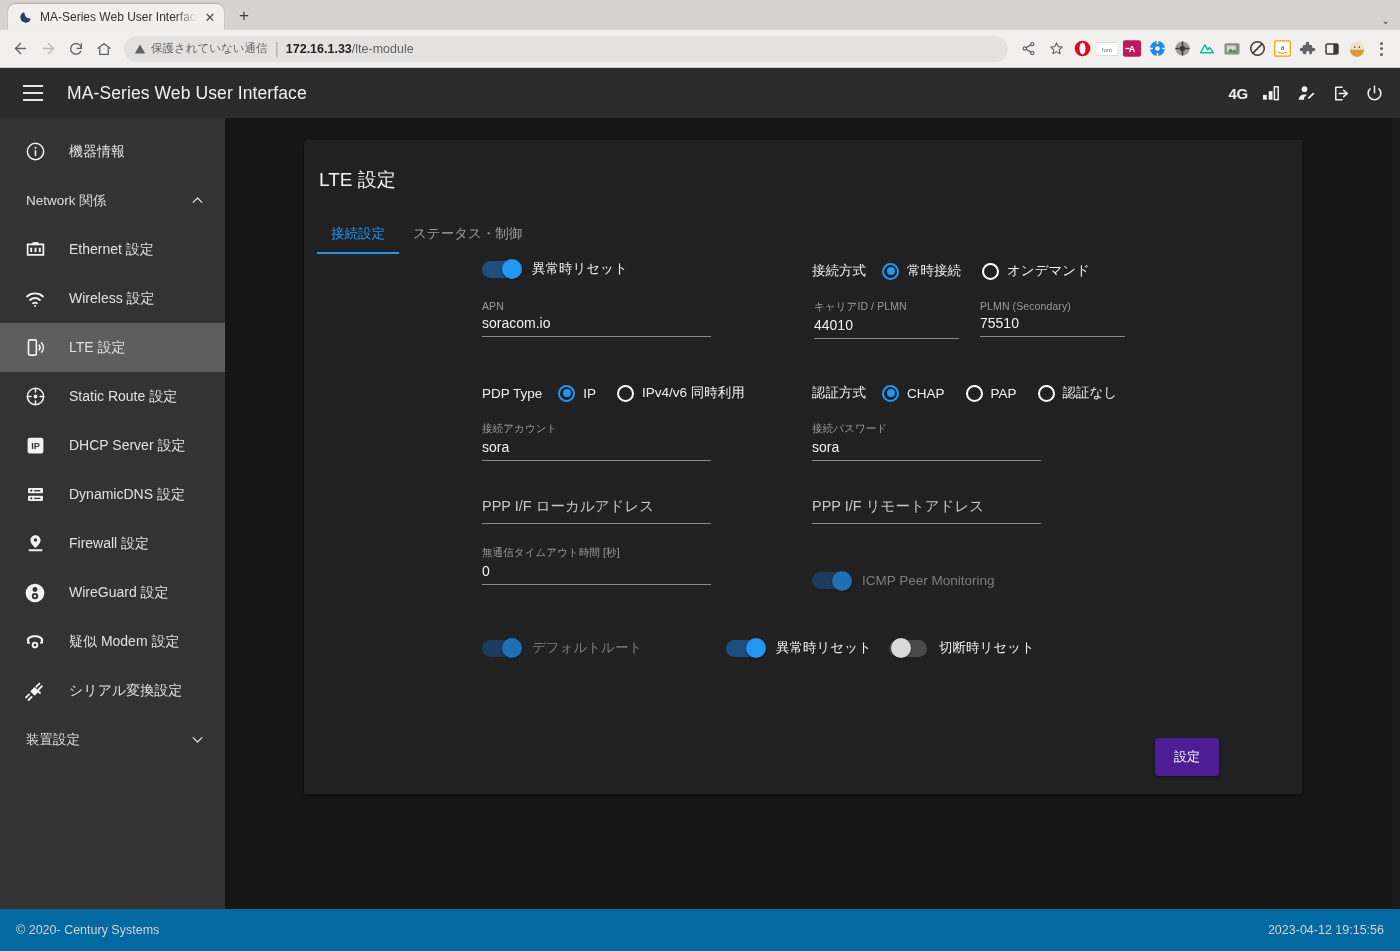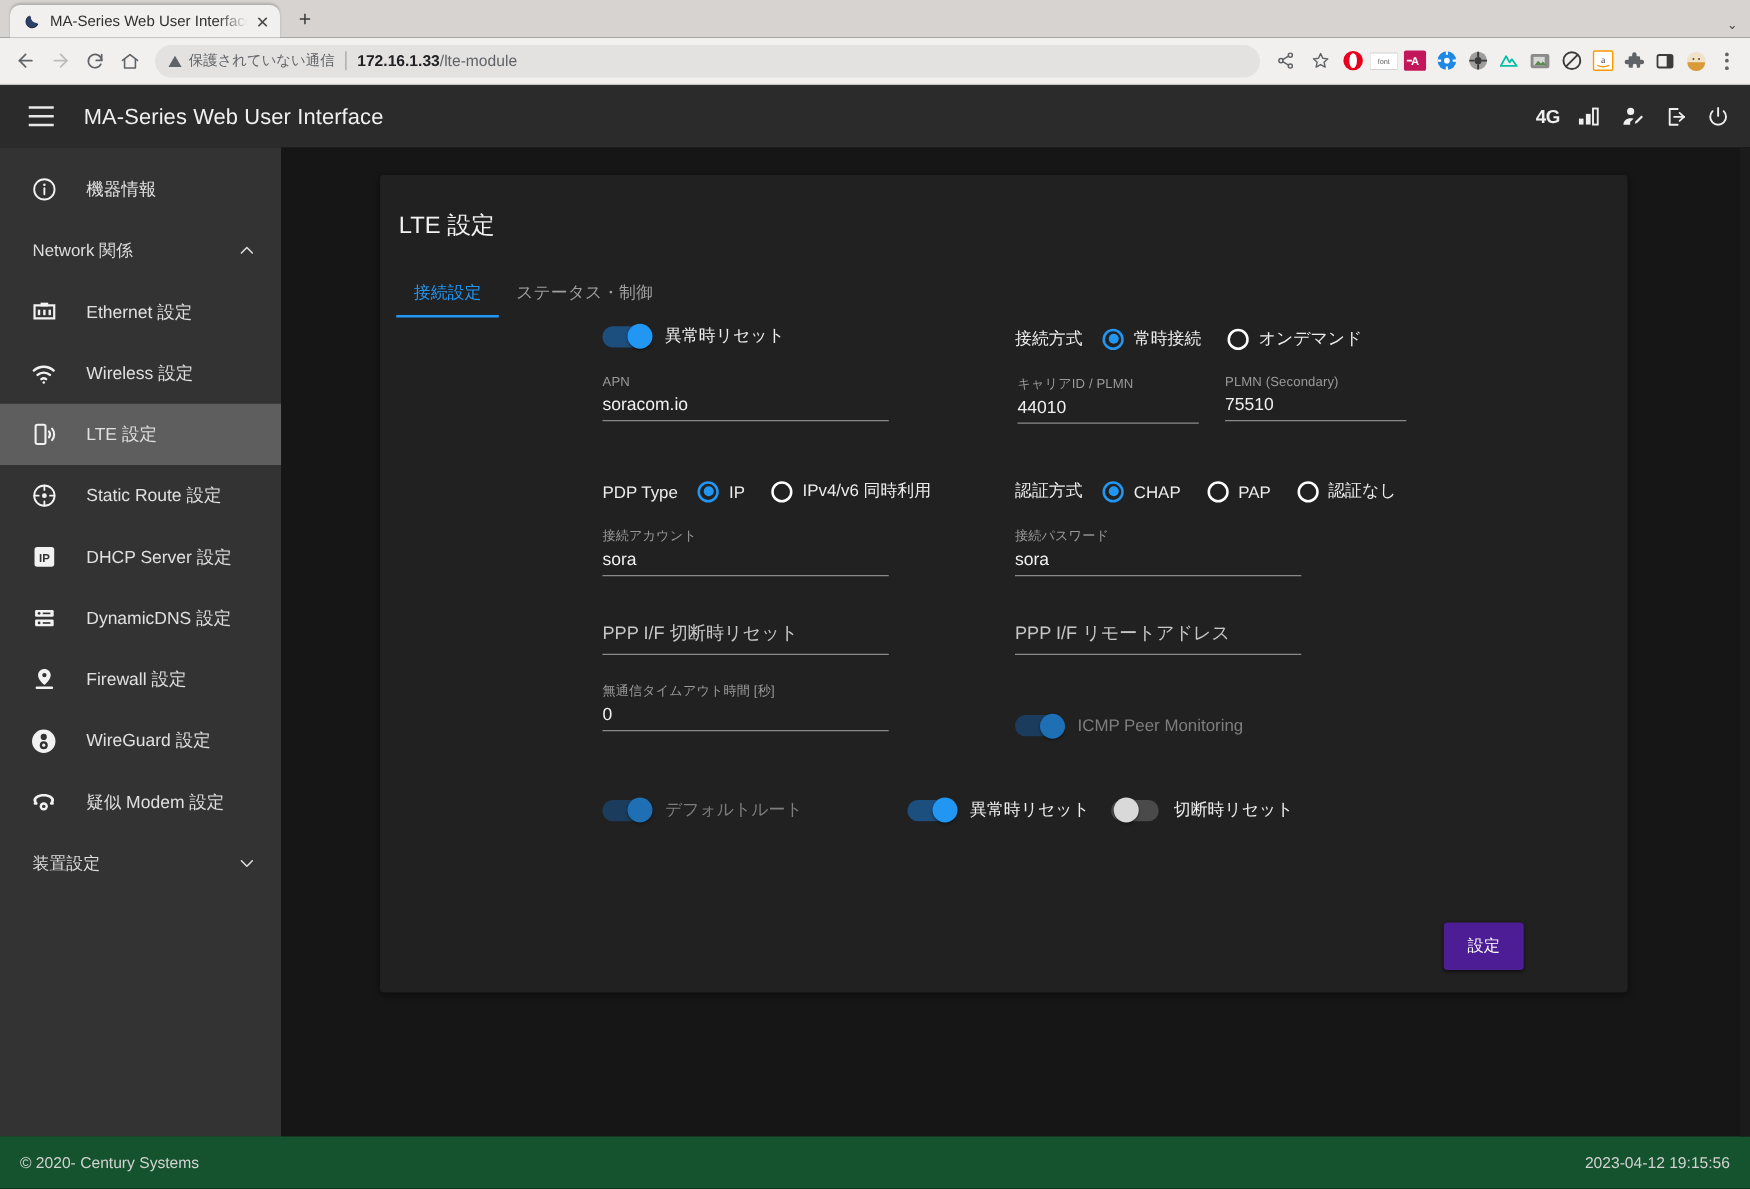--- a/index.html
+++ b/index.html
@@ -94,21 +94,21 @@
   .ropt{display:inline-flex;align-items:center;gap:8px;margin-right:10px;}
   .rdot{width:17px;height:17px;border-radius:50%;border:2px solid #ffffff;box-sizing:border-box;
         display:flex;align-items:center;justify-content:center;flex:0 0 17px;}
   .rdot.sel{border-color:#2196f3;}
   .rdot.sel:after{content:"";width:8px;height:8px;border-radius:50%;background:#2196f3;display:block;}
   .ropt-lab{font-size:13.5px;color:#ededed;white-space:nowrap;}
 
   .submit{position:absolute;right:0;bottom:0;background:#4c1d95;color:#fff;font-size:13px;
           border:none;border-radius:3px;padding:10px 19px;box-shadow:0 1px 3px rgba(0,0,0,.5);}
 
-  .footer{height:42px;flex:0 0 42px;background:#14532d;display:flex;align-items:center;
+  .footer{height:42px;flex:0 0 42px;background:#0369a1;display:flex;align-items:center;
           padding:0 16px;color:#d2d2d2;font-size:12.5px;}
   .footer .right{margin-left:auto;}
   .scroll-rail{position:absolute;right:0;top:0;bottom:0;width:8px;background:#1b1b1b;}
 </style>
 </head>
 <body>
 
 <div class="browser">
 
   <div class="tabstrip">
@@ -434,20 +434,30 @@
                 <path d="M12 4.6c-5 0-9 2.3-9 5.3 0 1.1.5 2 1.4 2.8l1.6-1.7c-.3-.35-.5-.7-.5-1.1 0-1.7 2.9-3.2 6.5-3.2s6.5 1.5 6.5 3.2c0 .4-.2.75-.5 1.1l1.6 1.7c.9-.8 1.4-1.7 1.4-2.8 0-3-4-5.3-9-5.3z"></path>
                 <circle cx="12" cy="15.4" r="3.6"></circle>
                 <circle cx="12" cy="15.4" r="1.5" fill="#333"></circle>
                 <rect x="3.2" y="11.6" width="3.4" height="2.4" rx="1.1"></rect>
                 <rect x="17.4" y="11.6" width="3.4" height="2.4" rx="1.1"></rect>
               </svg>
           </span>
           <span class="nav-label">疑似 Modem 設定</span>
         </div>
 
+        <div class="nav-item">
+          <span class="nav-ico">
+            <svg width="22" height="22" viewBox="0 0 24 24" fill="none" stroke="currentColor" stroke-width="2" stroke-linecap="round">
+                <path d="M8.2 12.4 11.6 9l3.4 3.4-3.4 3.4z" fill="currentColor"></path>
+                <path d="M13.4 7.3 16.8 3.9M16.2 10.1 19.6 6.7M5.6 15.6 2.2 19M8.4 18.4 5 21.8"></path>
+                <path d="M14.4 11.2 17.4 14.2"></path>
+              </svg>
+          </span>
+          <span class="nav-label">シリアル変換設定</span>
+        </div>
 
         <div class="nav-group">
           <span>装置設定</span>
           <span class="chev">
             <svg width="15" height="15" viewBox="0 0 24 24" fill="none" stroke="currentColor" stroke-width="2" stroke-linecap="round" stroke-linejoin="round">
                 <polyline points="5 9 12 16 19 9"></polyline>
               </svg>
           </span>
         </div>
       </div>
@@ -528,21 +538,21 @@
             <div class="fld" style="left:178px;top:168px;width:229px;">
               <div class="fld-lab">接続アカウント</div>
               <div class="fld-val">sora</div>
             </div>
             <div class="fld" style="left:508px;top:168px;width:229px;">
               <div class="fld-lab">接続パスワード</div>
               <div class="fld-val">sora</div>
             </div>
 
             <div class="fld" style="left:178px;top:243px;width:229px;">
-              <div class="fld-val ph">PPP I/F 切断時リセット</div>
+              <div class="fld-val ph">PPP I/F ローカルアドレス</div>
             </div>
             <div class="fld" style="left:508px;top:243px;width:229px;">
               <div class="fld-val ph">PPP I/F リモートアドレス</div>
             </div>
 
             <div class="fld" style="left:178px;top:292px;width:229px;">
               <div class="fld-lab">無通信タイムアウト時間 [秒]</div>
               <div class="fld-val">0</div>
             </div>
             <div class="tog" style="position:absolute;left:508px;top:318px;">

